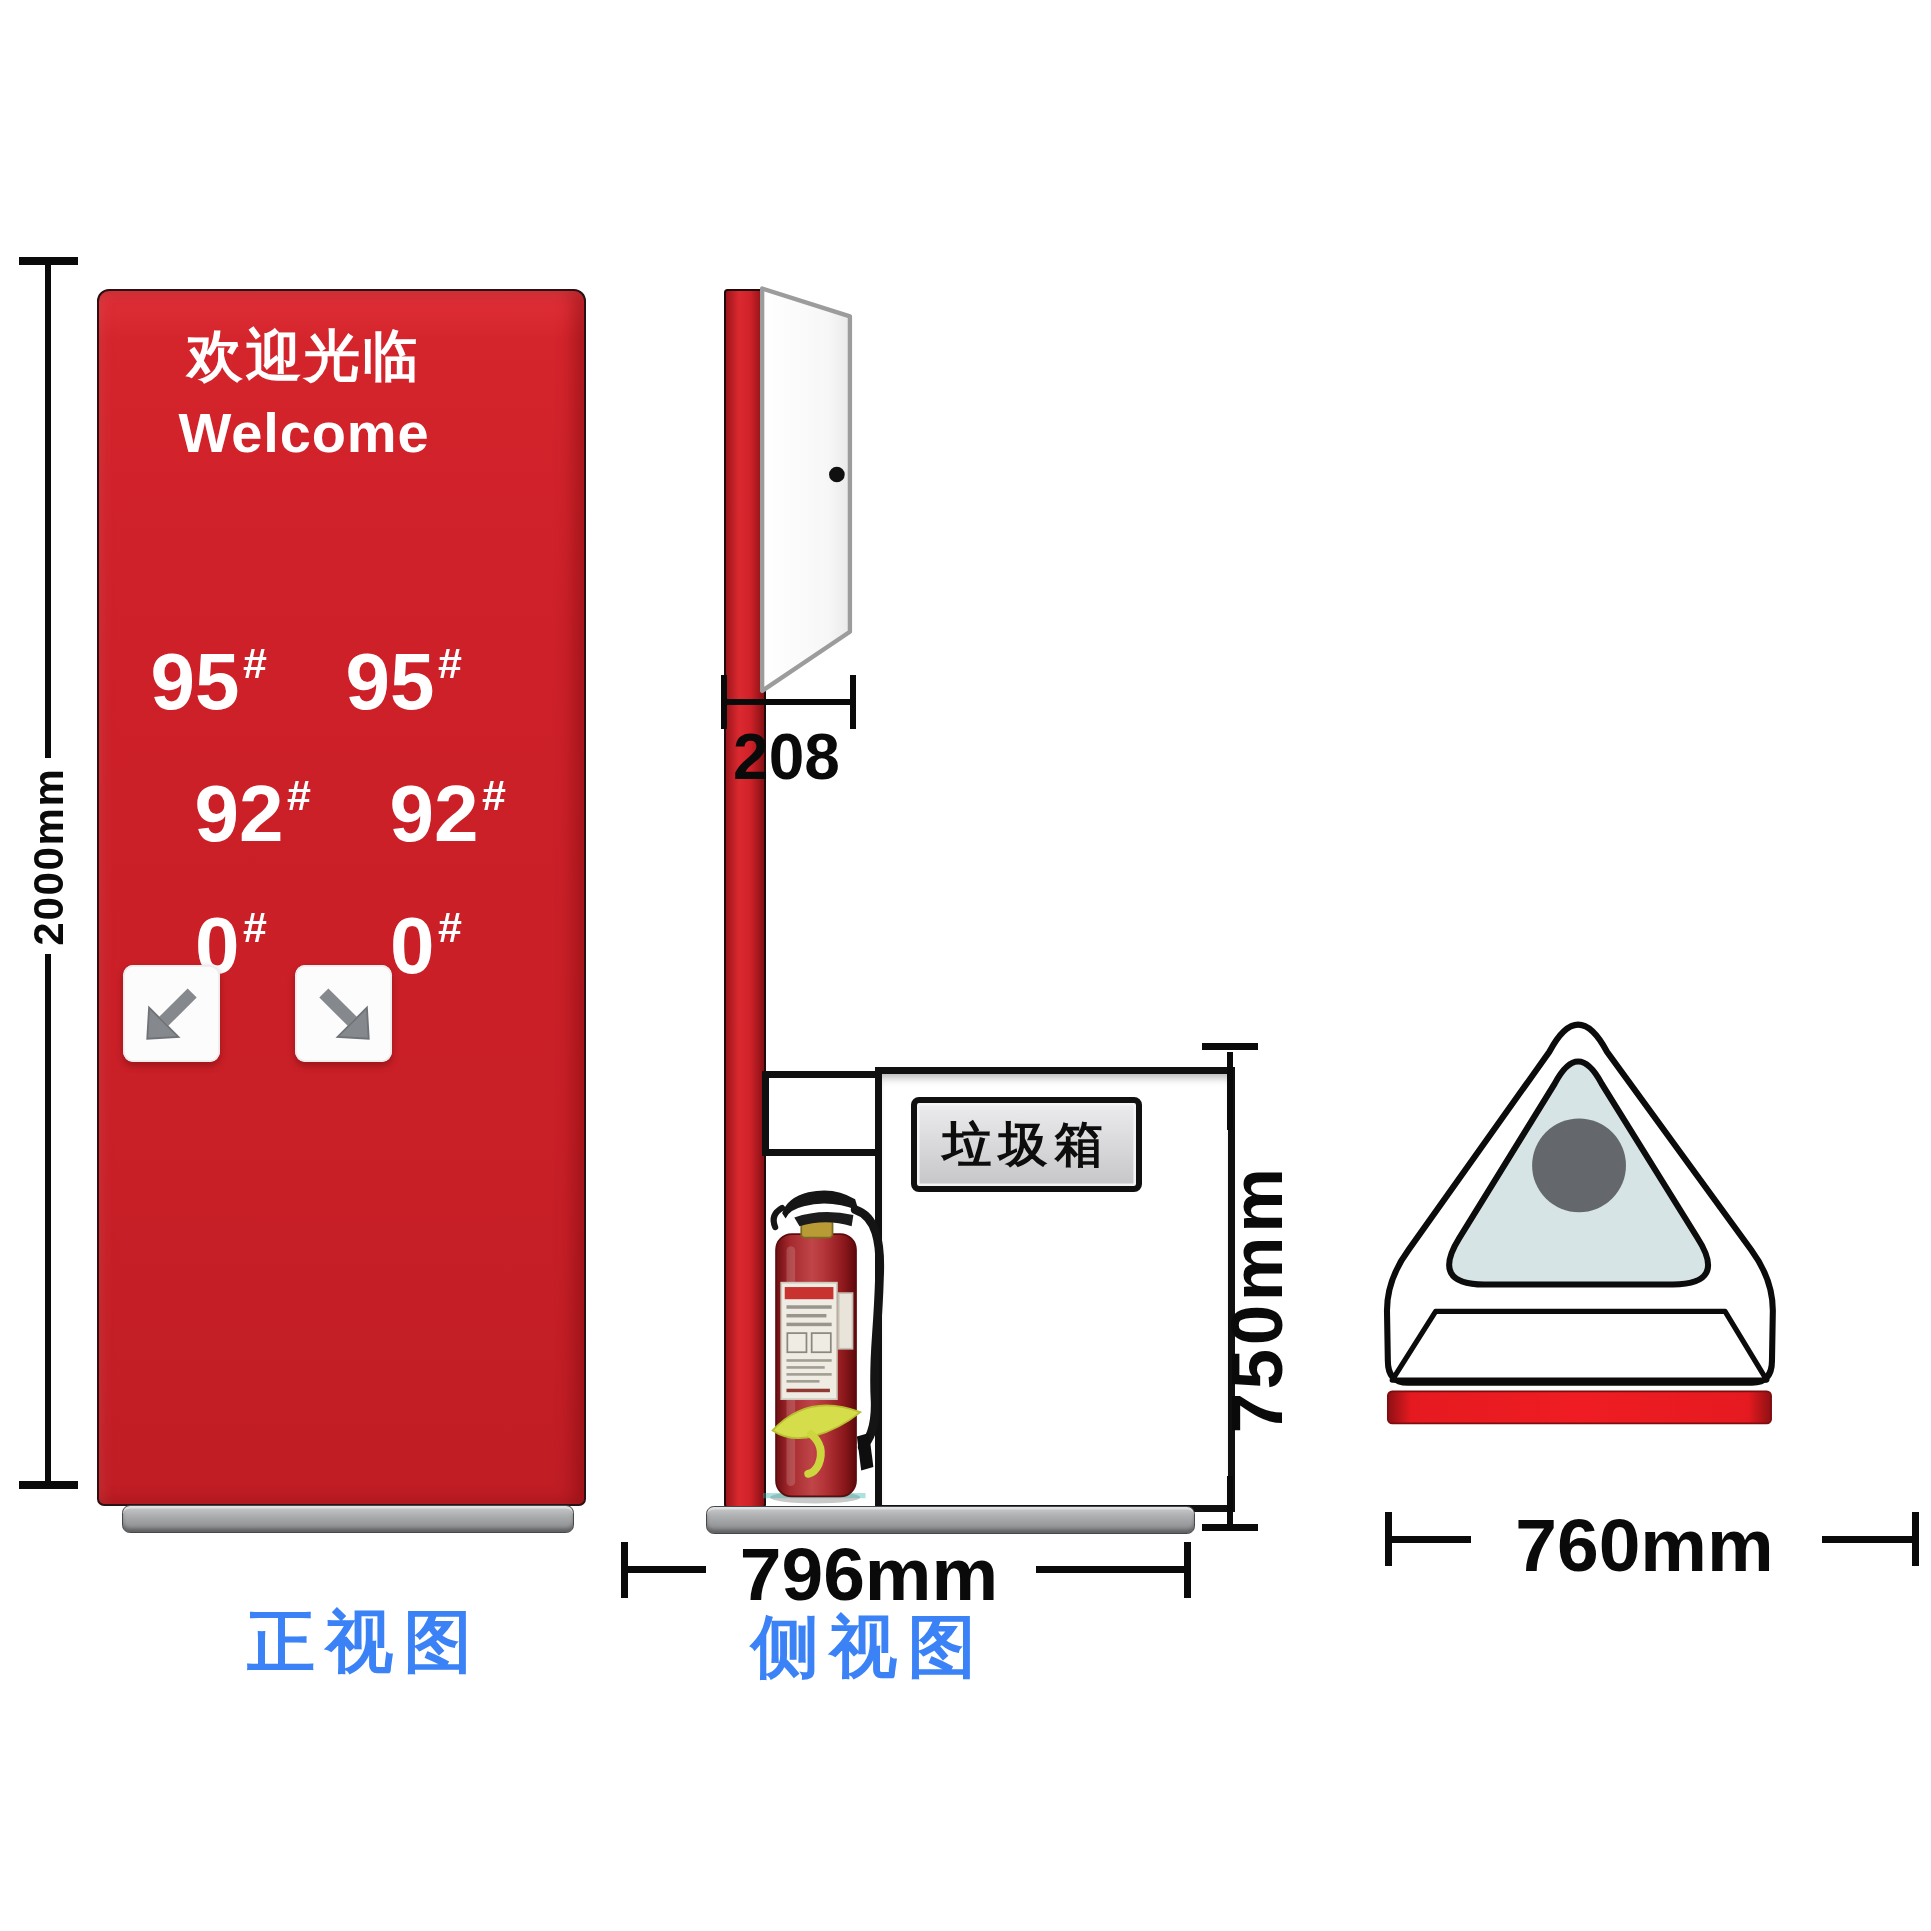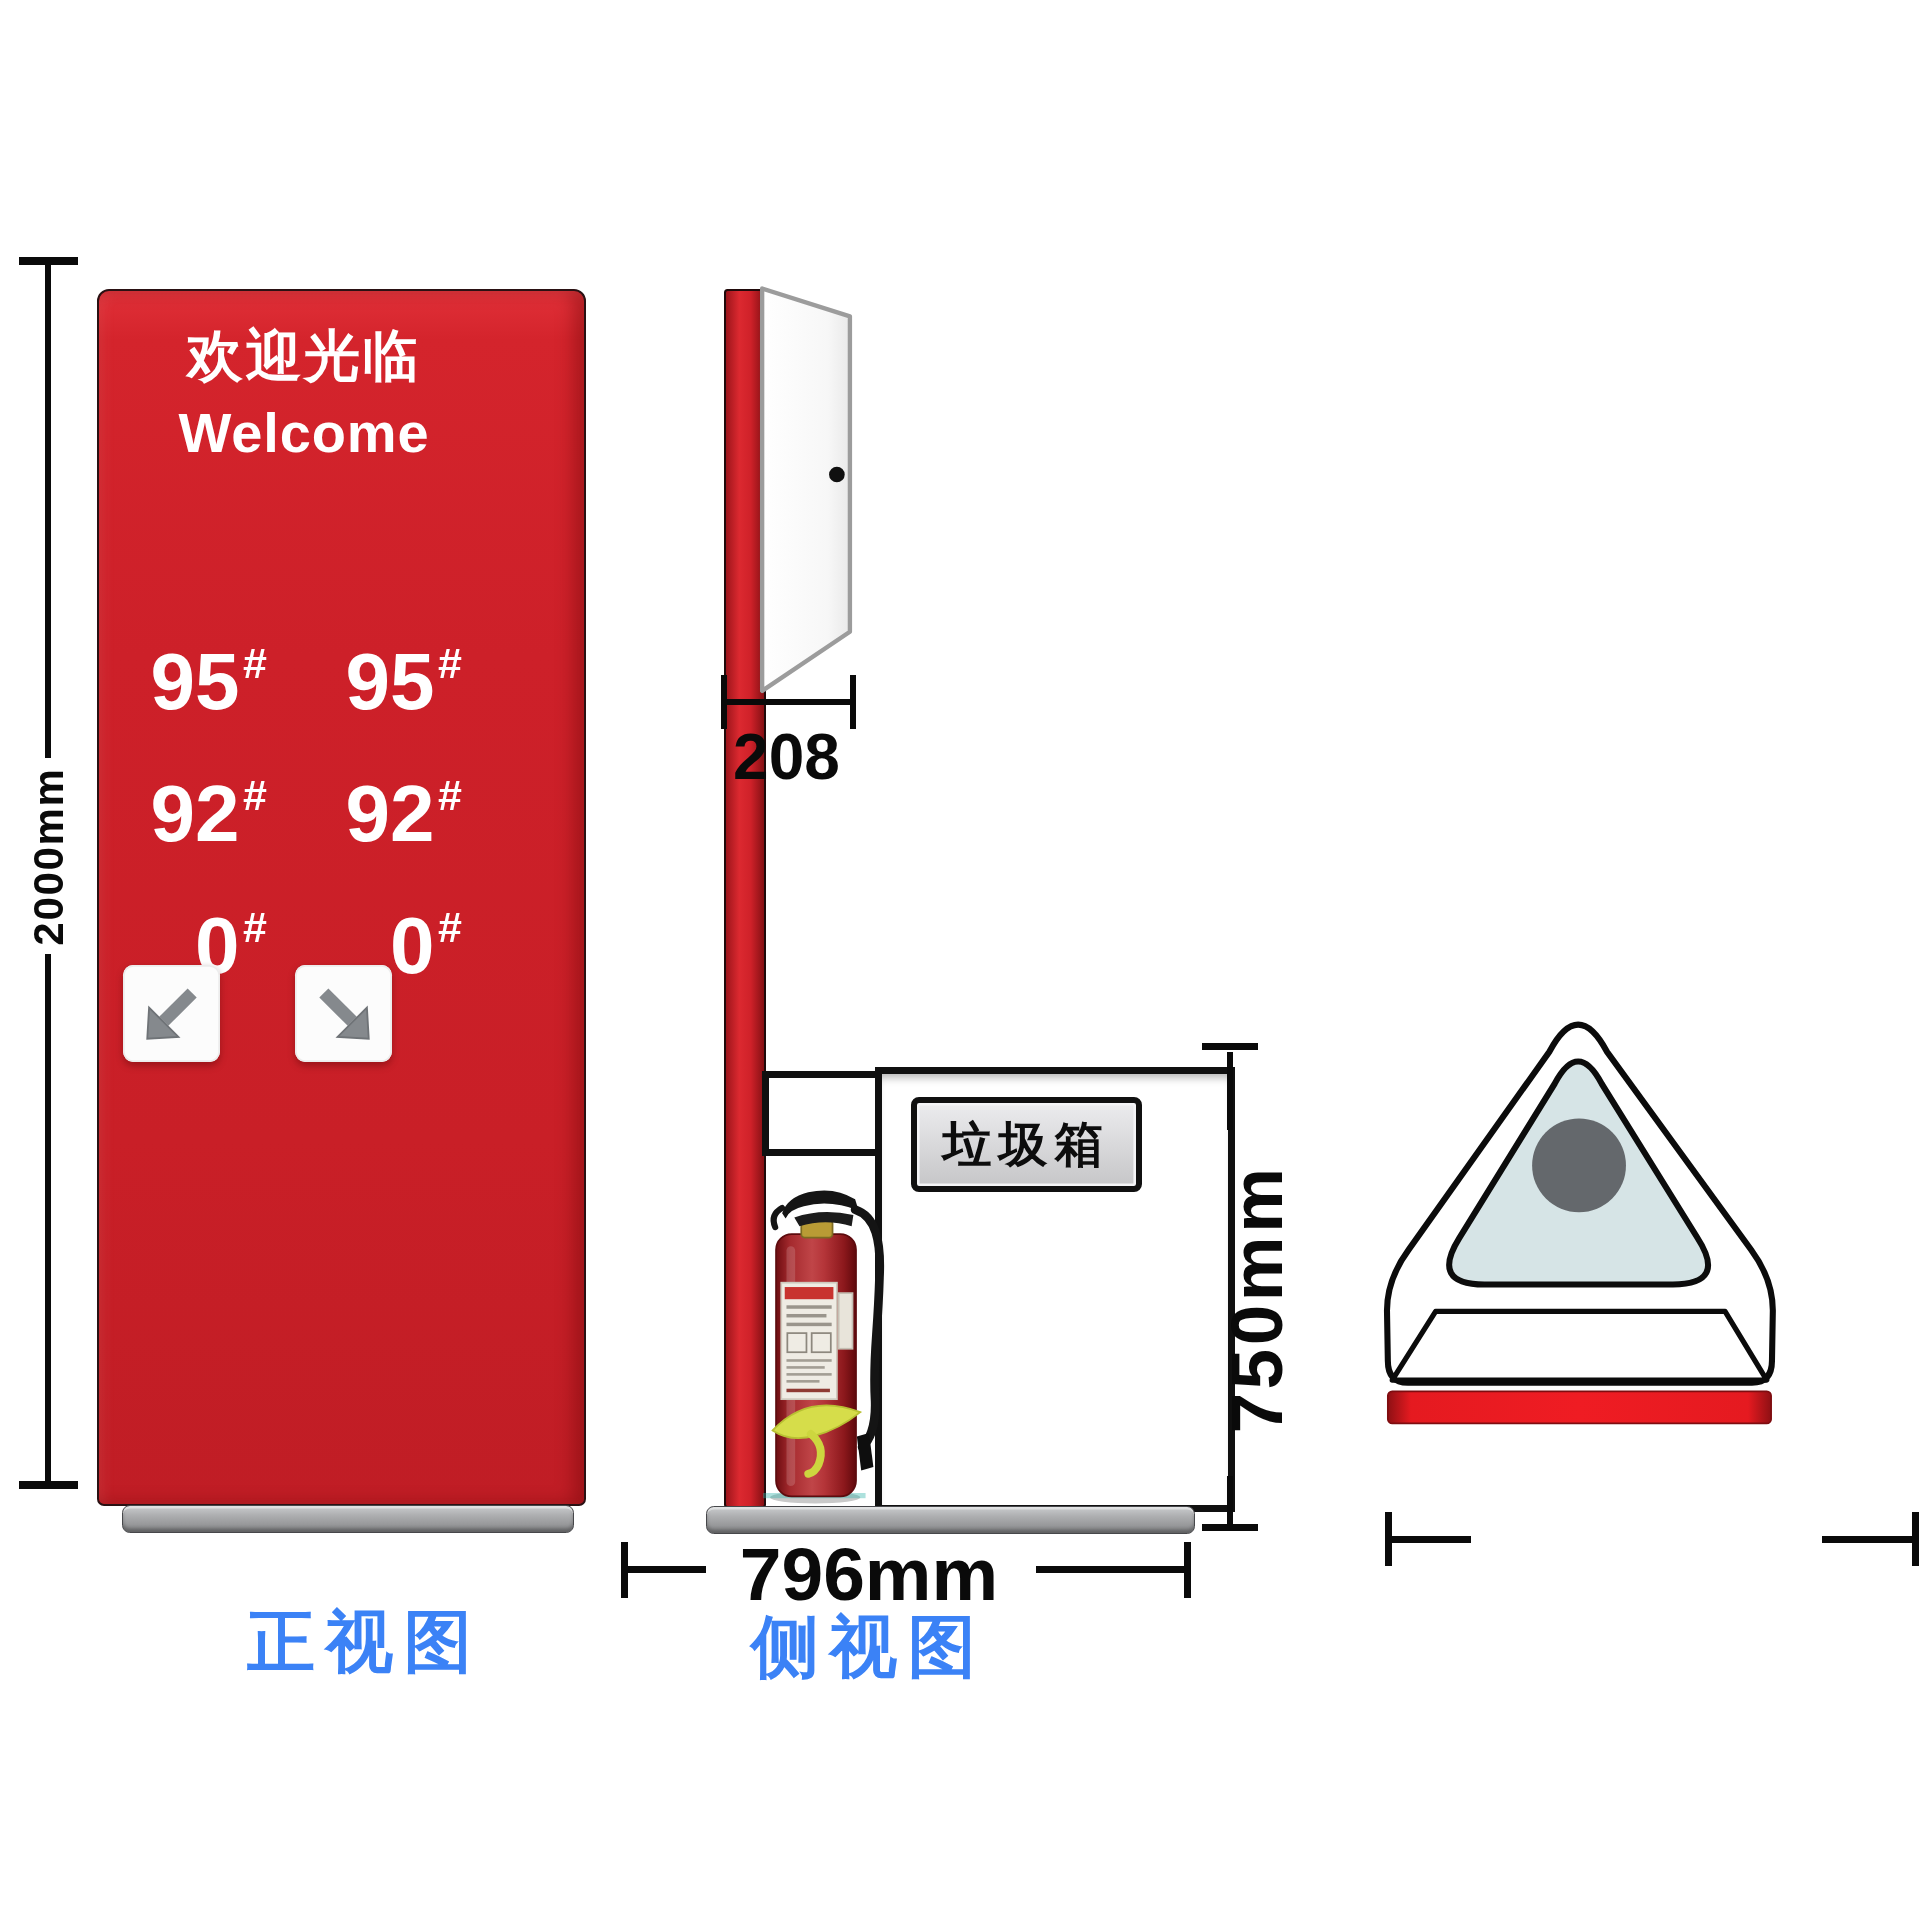--- a/index.html
+++ b/index.html
@@ -57,21 +57,21 @@
   <div id="sign">
     <div class="welcome-block">
       <div class="welcome-cn">欢迎光临</div>
       <div class="welcome-en">Welcome</div>
     </div>
 
     <div class="grade-row" style="top:330px;">
       <div class="grade-cell cell-l"><span class="num">95</span><span class="sup">#</span></div>
       <div class="grade-cell cell-r"><span class="num">95</span><span class="sup">#</span></div>
     </div>
-    <div class="grade-row" style="top:462px;">
+    <div class="grade-row" style="top:462px;margin-left:44px;">
       <div class="grade-cell cell-l"><span class="num">92</span><span class="sup">#</span></div>
       <div class="grade-cell cell-r"><span class="num">92</span><span class="sup">#</span></div>
     </div>
     <div class="grade-row" style="top:594px;">
       <div class="grade-cell cell-l"><span class="num">0</span><span class="sup">#</span></div>
       <div class="grade-cell cell-r"><span class="num">0</span><span class="sup">#</span></div>
     </div>
 
     <div class="arrow-box" style="left:24px;top:674px;">
       <svg width="66" height="66" viewBox="0 0 72 72">
@@ -116,20 +116,21 @@
   <div class="hline" style="left:1036px;top:1566px;width:155px;height:7px;"></div>
   <div class="vline" style="left:621px;top:1542px;width:7px;height:56px;"></div>
   <div class="vline" style="left:1184px;top:1542px;width:7px;height:56px;"></div>
   <div class="dim-text" style="left:691px;top:1531px;width:356px;font-size:75px;">796mm</div>
   <div class="view-label" style="left:721px;top:1602px;width:295px;">侧视图</div>
 
   <div class="hline" style="left:1389px;top:1536px;width:82px;height:7px;"></div>
   <div class="hline" style="left:1822px;top:1536px;width:97px;height:7px;"></div>
   <div class="vline" style="left:1385px;top:1512px;width:7px;height:54px;"></div>
   <div class="vline" style="left:1912px;top:1512px;width:7px;height:54px;"></div>
+  <div class="dim-text" style="left:1469px;top:1502px;width:351px;font-size:75px;">760mm</div>
 
   <svg id="overlay" viewBox="0 0 2222 2222">
     <defs>
       <linearGradient id="doorGrad" x1="0" y1="0" x2="1" y2="0">
         <stop offset="0" stop-color="#ffffff"></stop>
           <stop offset="0.75" stop-color="#f7f7f7"></stop>
           <stop offset="1" stop-color="#e9e9e9"></stop>
       </linearGradient>
       <linearGradient id="redBarGrad" x1="0" y1="0" x2="1" y2="0">
         <stop offset="0" stop-color="#8f1014"></stop>

